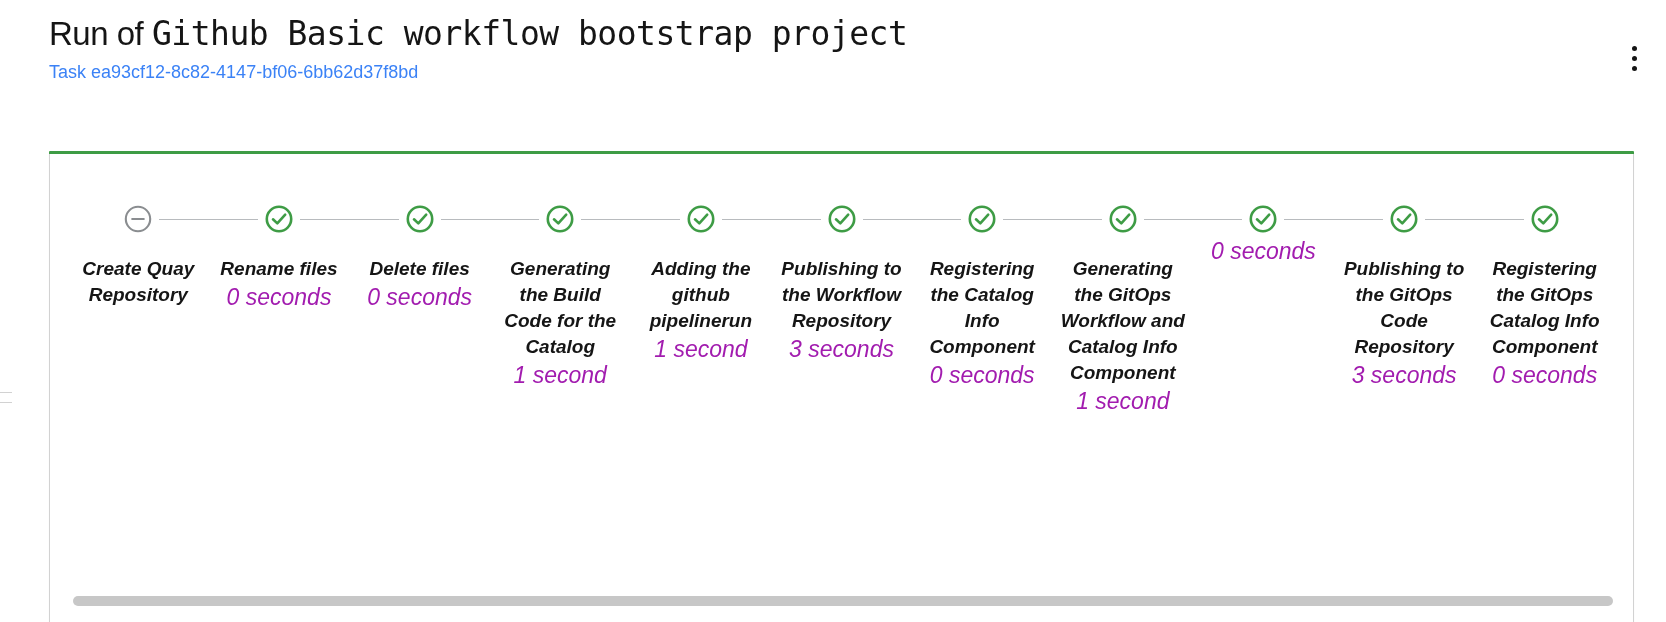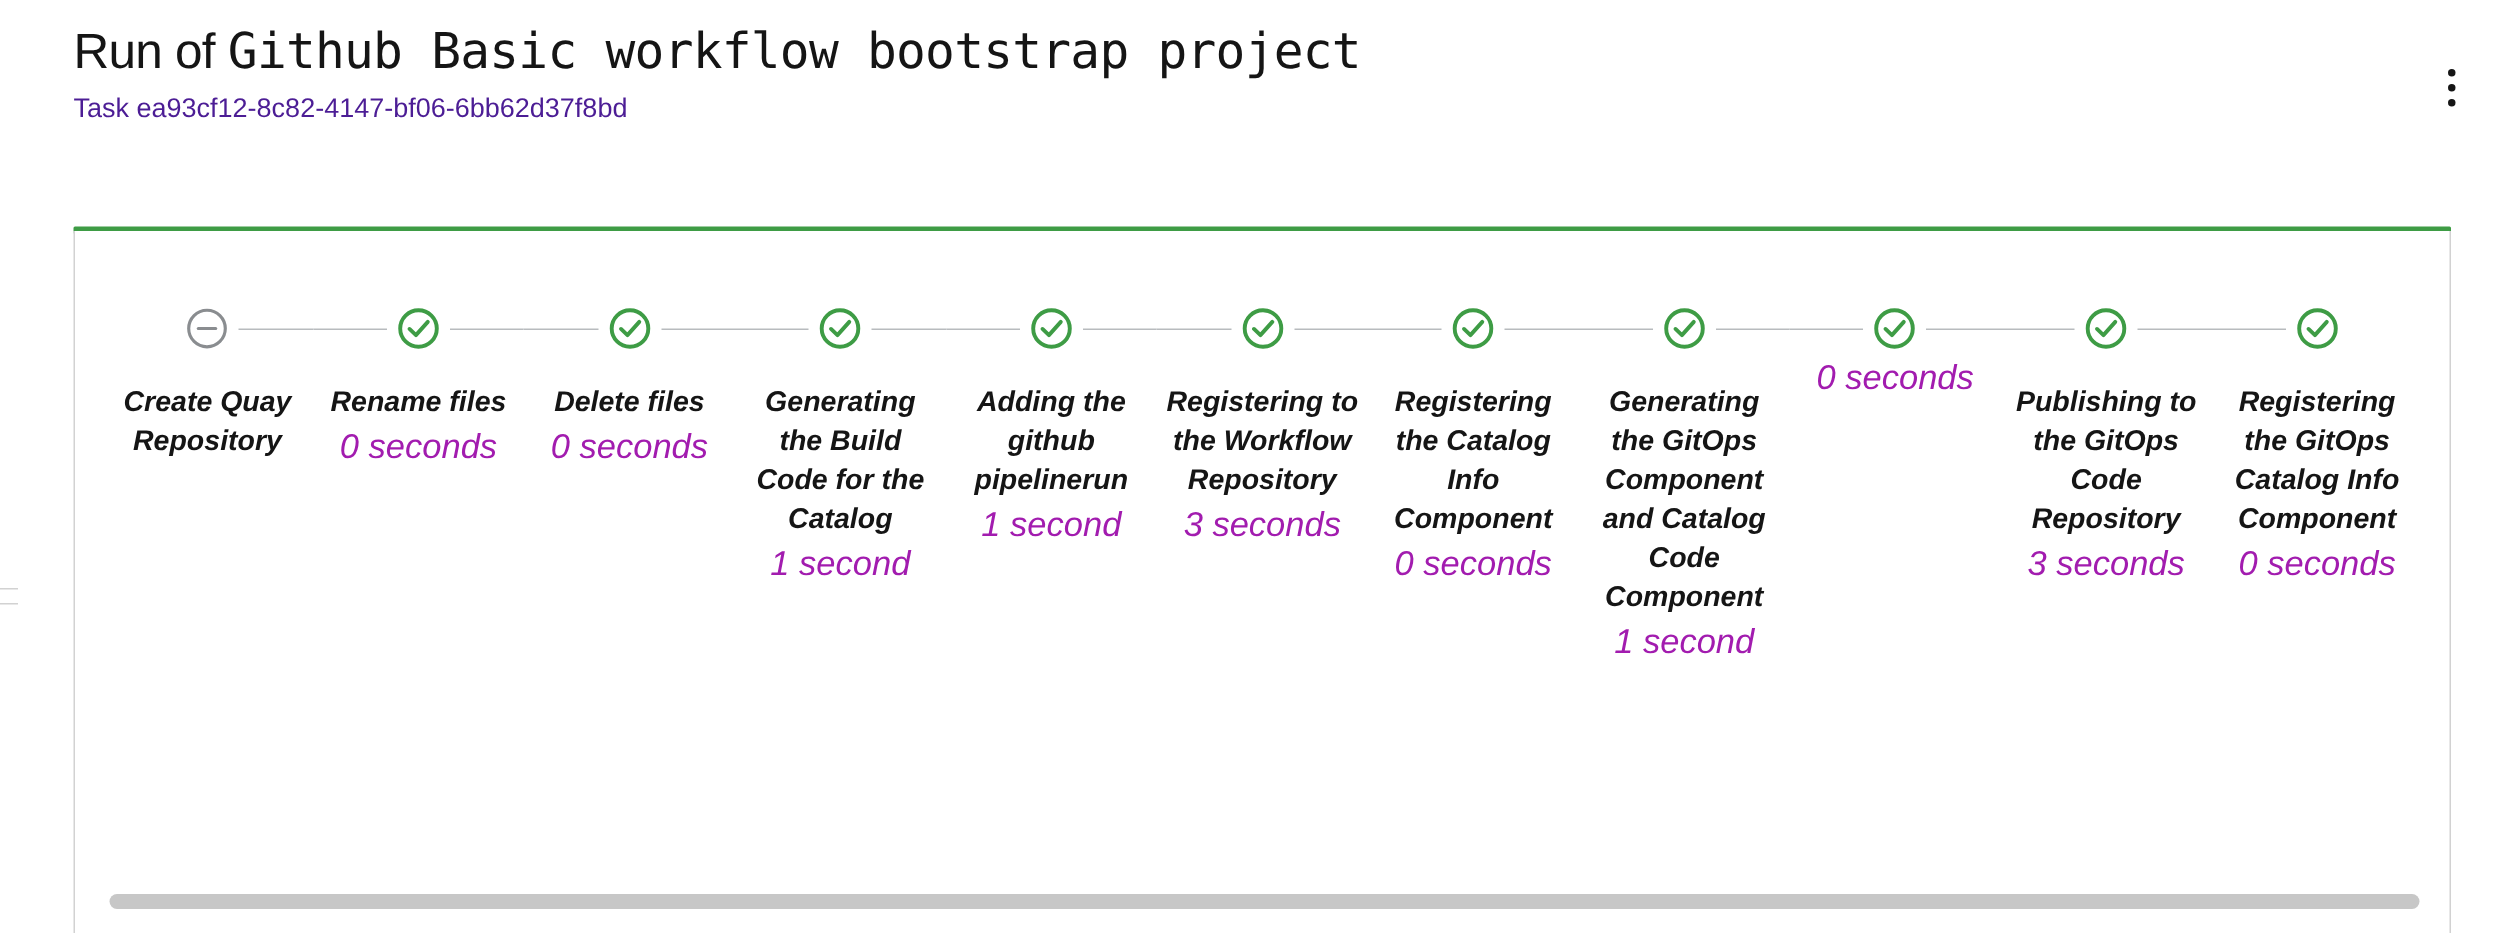--- a/index.html
+++ b/index.html
@@ -51,21 +51,21 @@
   }
   .page-title .mono {
     font-family: "DejaVu Sans Mono", monospace;
     letter-spacing: -0.5px;
   }
   .page-subtitle {
     margin: 6px 0 0 0;
     font-size: 18px;
     line-height: 24px;
     font-weight: 400;
-    color: #4c1d95;
+    color: #3b82f6;
     white-space: nowrap;
   }
 
   .kebab-button {
     position: absolute;
     left: 1616px;
     top: 34px;
     width: 36px;
     height: 48px;
     background: transparent;
@@ -301,21 +301,21 @@
             <div class="step-connector-row">
               <span class="line left"></span>
               <span class="line right"></span>
               <span class="step-icon">
                 <svg width="30" height="30" viewBox="0 0 30 30" aria-hidden="true">
                   <circle cx="15" cy="15" r="12.2" fill="none" stroke="#3e9c45" stroke-width="2.6"></circle>
                   <path d="M9 15.3 L13.3 19.4 L21.2 10.6" fill="none" stroke="#3e9c45" stroke-width="2.6" stroke-linecap="round" stroke-linejoin="round"></path>
                 </svg>
               </span>
             </div>
-            <div class="step-label">Registering to the Workflow Repository</div>
+            <div class="step-label">Publishing to the Workflow Repository</div>
             <div class="step-duration">3 seconds</div>
           </div>
           <div class="step">
             <div class="step-connector-row">
               <span class="line left"></span>
               <span class="line right"></span>
               <span class="step-icon">
                 <svg width="30" height="30" viewBox="0 0 30 30" aria-hidden="true">
                   <circle cx="15" cy="15" r="12.2" fill="none" stroke="#3e9c45" stroke-width="2.6"></circle>
                   <path d="M9 15.3 L13.3 19.4 L21.2 10.6" fill="none" stroke="#3e9c45" stroke-width="2.6" stroke-linecap="round" stroke-linejoin="round"></path>
@@ -329,21 +329,21 @@
             <div class="step-connector-row">
               <span class="line left"></span>
               <span class="line right"></span>
               <span class="step-icon">
                 <svg width="30" height="30" viewBox="0 0 30 30" aria-hidden="true">
                   <circle cx="15" cy="15" r="12.2" fill="none" stroke="#3e9c45" stroke-width="2.6"></circle>
                   <path d="M9 15.3 L13.3 19.4 L21.2 10.6" fill="none" stroke="#3e9c45" stroke-width="2.6" stroke-linecap="round" stroke-linejoin="round"></path>
                 </svg>
               </span>
             </div>
-            <div class="step-label">Generating the GitOps Component and Catalog Code Component</div>
+            <div class="step-label">Generating the GitOps Workflow and Catalog Info Component</div>
             <div class="step-duration">1 second</div>
           </div>
           <div class="step">
             <div class="step-connector-row">
               <span class="line left"></span>
               <span class="line right"></span>
               <span class="step-icon">
                 <svg width="30" height="30" viewBox="0 0 30 30" aria-hidden="true">
                   <circle cx="15" cy="15" r="12.2" fill="none" stroke="#3e9c45" stroke-width="2.6"></circle>
                   <path d="M9 15.3 L13.3 19.4 L21.2 10.6" fill="none" stroke="#3e9c45" stroke-width="2.6" stroke-linecap="round" stroke-linejoin="round"></path>

